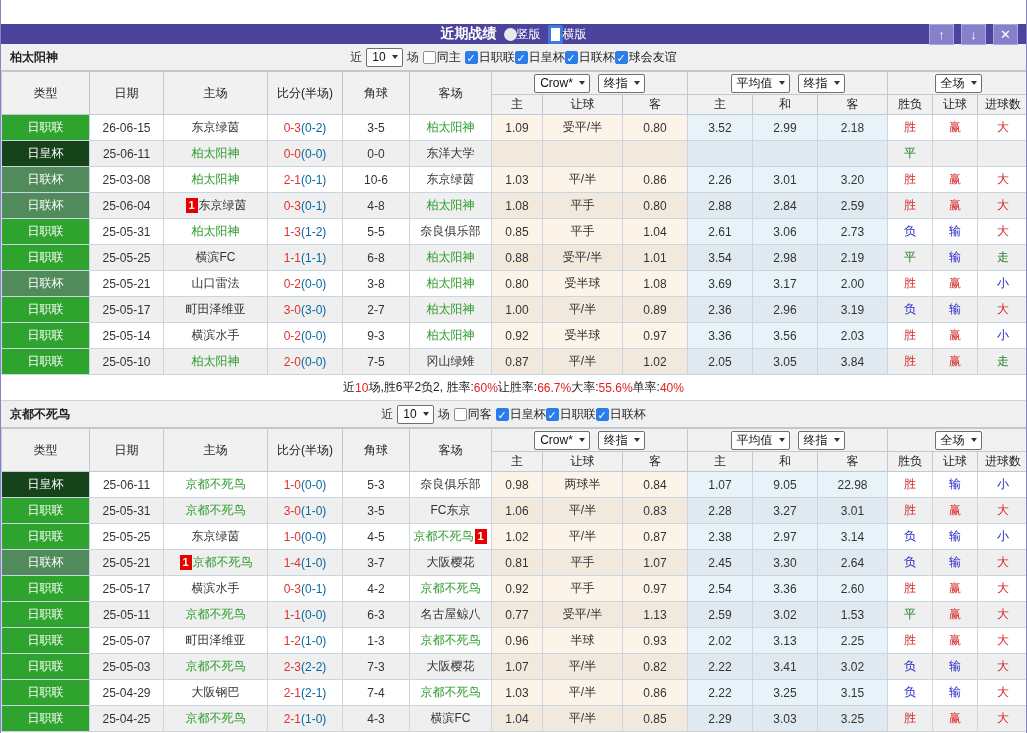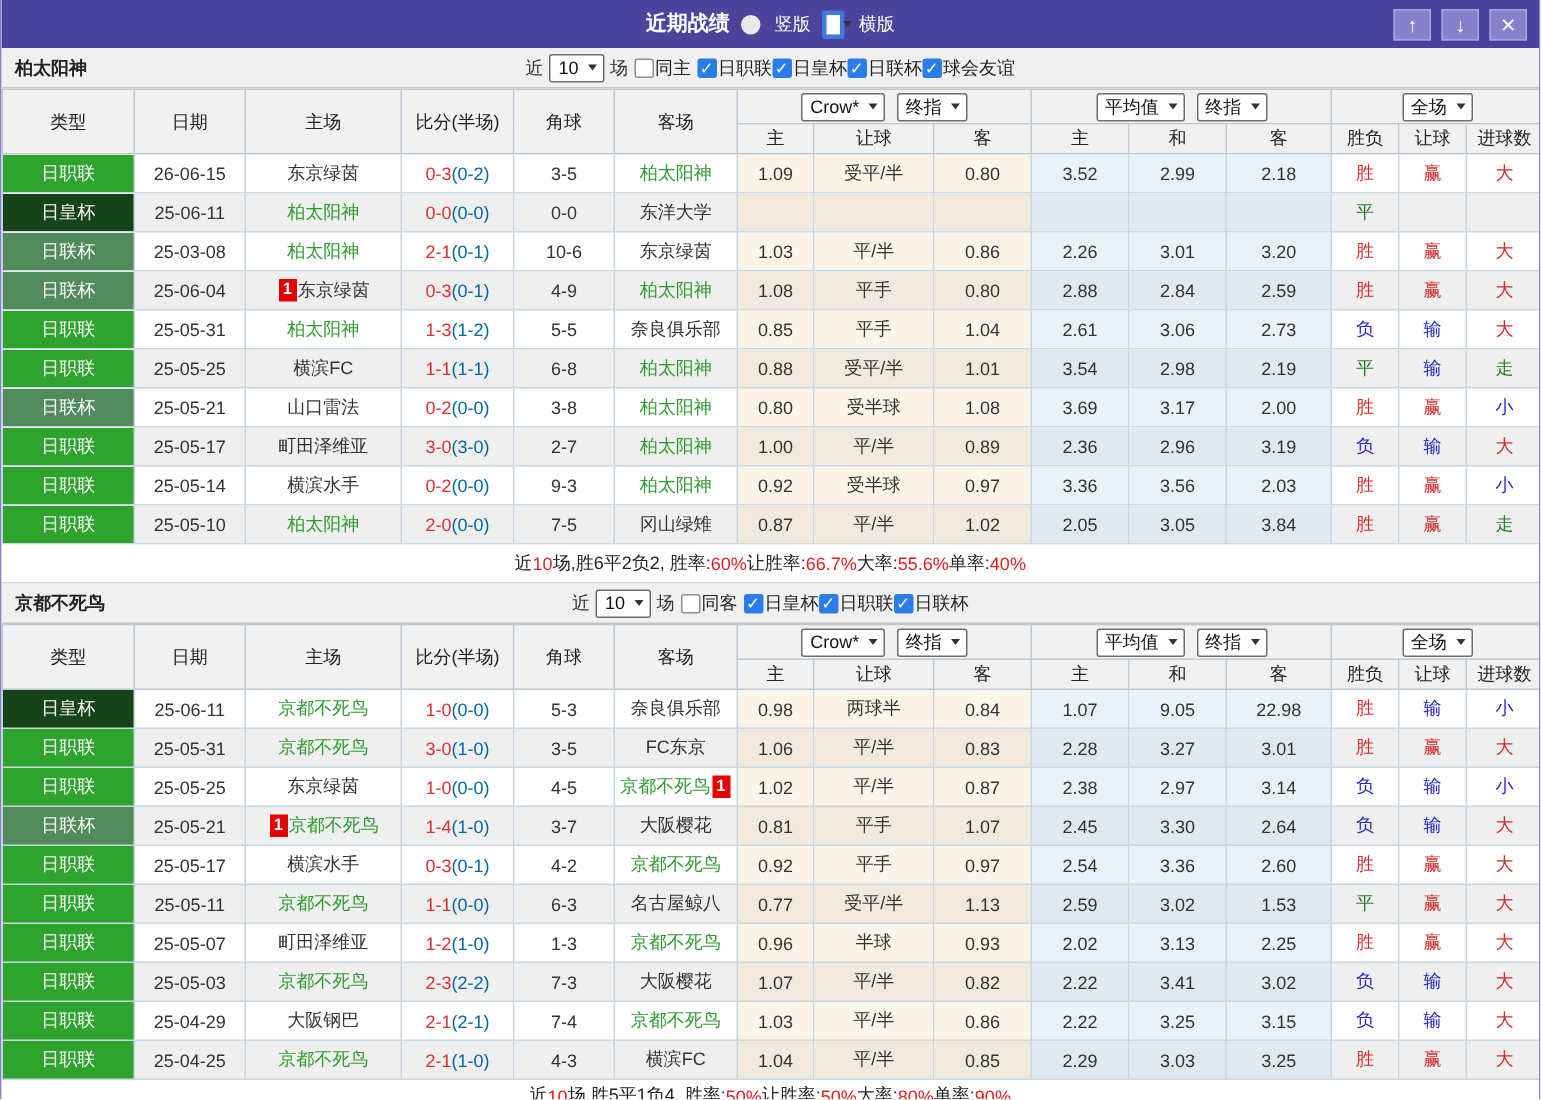--- a/index.html
+++ b/index.html
@@ -6,29 +6,29 @@
   html,body { margin:0; padding:0; }
   body {
     width:1027px; height:733px; overflow:hidden;
     font-family:"Liberation Sans","DejaVu Sans",sans-serif;
     font-size:12px; background:#fff; color:#333;
   }
   .page { width:1027px; height:733px; overflow:hidden; border-left:1px solid #8a82c9; border-right:1px solid #8a82c9; }
 
   
   .titlebar {
-    height:32px; background:#4c439c; color:#fff;
-    display:flex; align-items:center; position:relative;
+    height:20px; background:#4c439c; color:#fff;
+    display:flex; align-items:center; position:relative;margin-top:24px;
   }
   .title-center {
     position:absolute; left:0; right:0; top:0; bottom:0;
     display:flex; align-items:center; justify-content:center; gap:7px;
   }
   .title-text { font-weight:bold; font-size:14px; }
-  .radio-wrap { display:flex; align-items:center; gap:10px; font-size:12px;justify-content:flex-end; }
+  .radio-wrap { display:flex; align-items:center; gap:0; font-size:12px;justify-content:flex-end; }
   .radio { width:13px; height:13px; border-radius:50%; background:#e9e9e9; display:inline-block; }
   .radio.sel { background:#fff; border:3.5px solid #3f7ae0; }
   .win-btns { margin-left:auto; display:flex; gap:7px; padding-right:8px; position:relative; z-index:2; }
   .win-btn {
     width:25px; height:21px; background:#8781cb; border:1px solid #aaa4df;
     color:#fff; font-weight:bold; font-size:13px; line-height:19px; text-align:center; cursor:pointer;
   }
 
   
   .section-header {
@@ -272,21 +272,21 @@
             <td class="oe">3.20</td>
             <td><span class="t-r">胜</span></td>
             <td><span class="t-r">赢</span></td>
             <td><span class="t-r">大</span></td>
           </tr>
           <tr>
             <td class="lg-c">日联杯</td>
             <td>25-06-04</td>
             <td><span class="badge">1</span><span>东京绿茵</span></td>
             <td><span class="ft">0-3</span><span class="ht">(0-1)</span></td>
-            <td>4-9</td>
+            <td>4-8</td>
             <td><span class="team-g">柏太阳神</span></td>
             <td class="oh">1.08</td>
             <td class="oh">平手</td>
             <td class="oh">0.80</td>
             <td class="oe">2.88</td>
             <td class="oe">2.84</td>
             <td class="oe">2.59</td>
             <td><span class="t-r">胜</span></td>
             <td><span class="t-r">赢</span></td>
             <td><span class="t-r">大</span></td>

